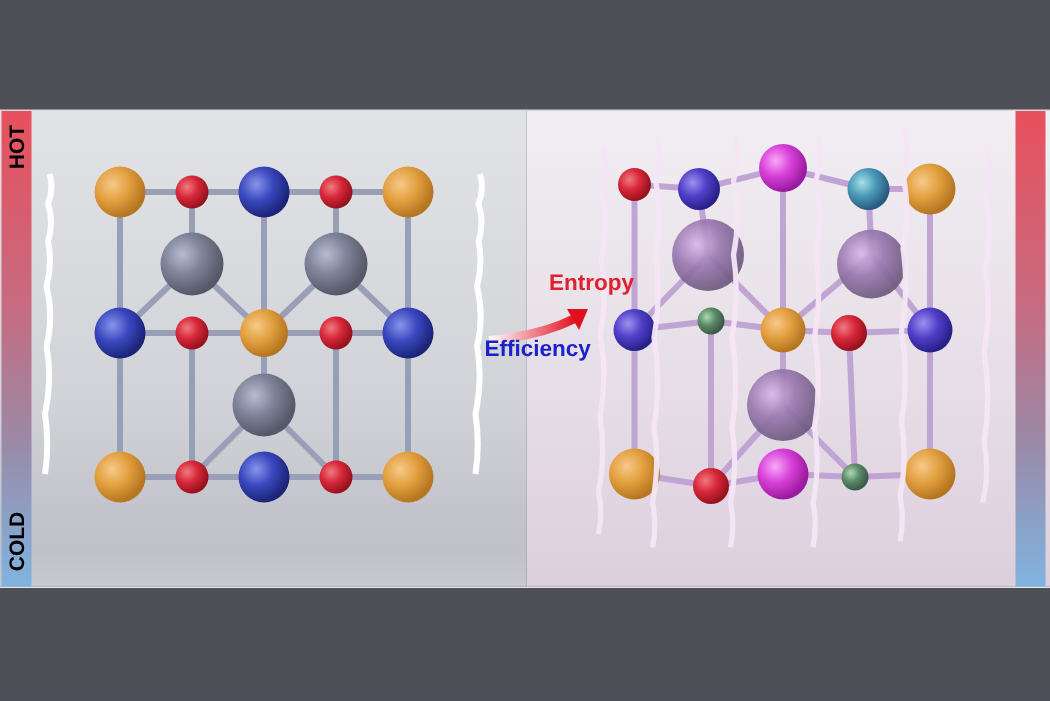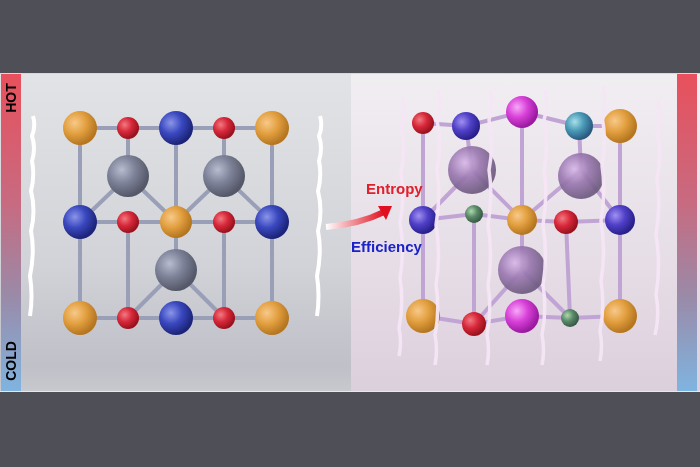--- a/index.html
+++ b/index.html
@@ -188,13 +188,13 @@
     <path d="M658 100 q4 15 -1 30 q5 25 0 50 q4 25 -1 55 q5 30 0 60 q4 20 -1 40"></path>
   </g>
 
   <g>
     <path d="M326 227 Q360 224 384 212" fill="none" stroke="url(#arr)" stroke-width="6"></path>
     <polygon points="392,206 378,206 386,220" fill="#e01020"></polygon>
   </g>
 </svg>
 
 <div class="txt" style="left:330px;top:180px;color:#e0202c;margin-left:36px;">Entropy</div>
-<div class="txt" style="left:323px;top:238px;color:#1a22c8;margin-left:28px;">Efficiency</div>
+<div class="txt" style="left:323px;top:224px;color:#1a22c8;">Efficiency</div>
 
 </body></html>

